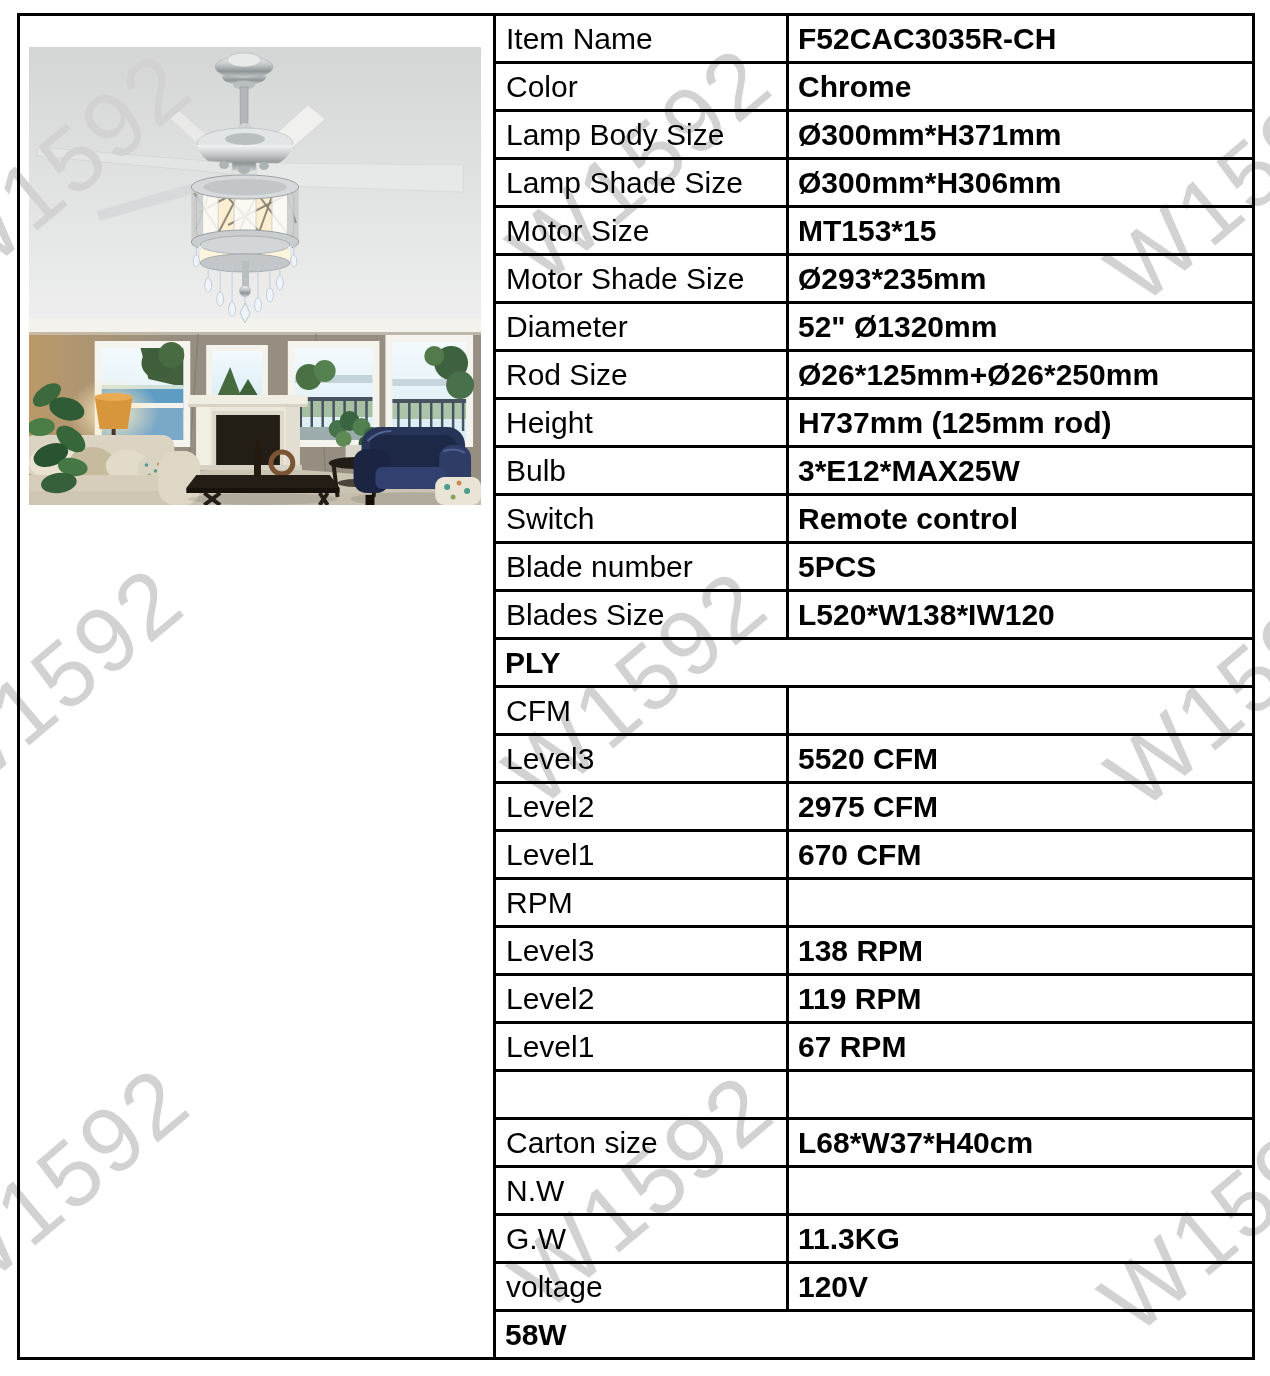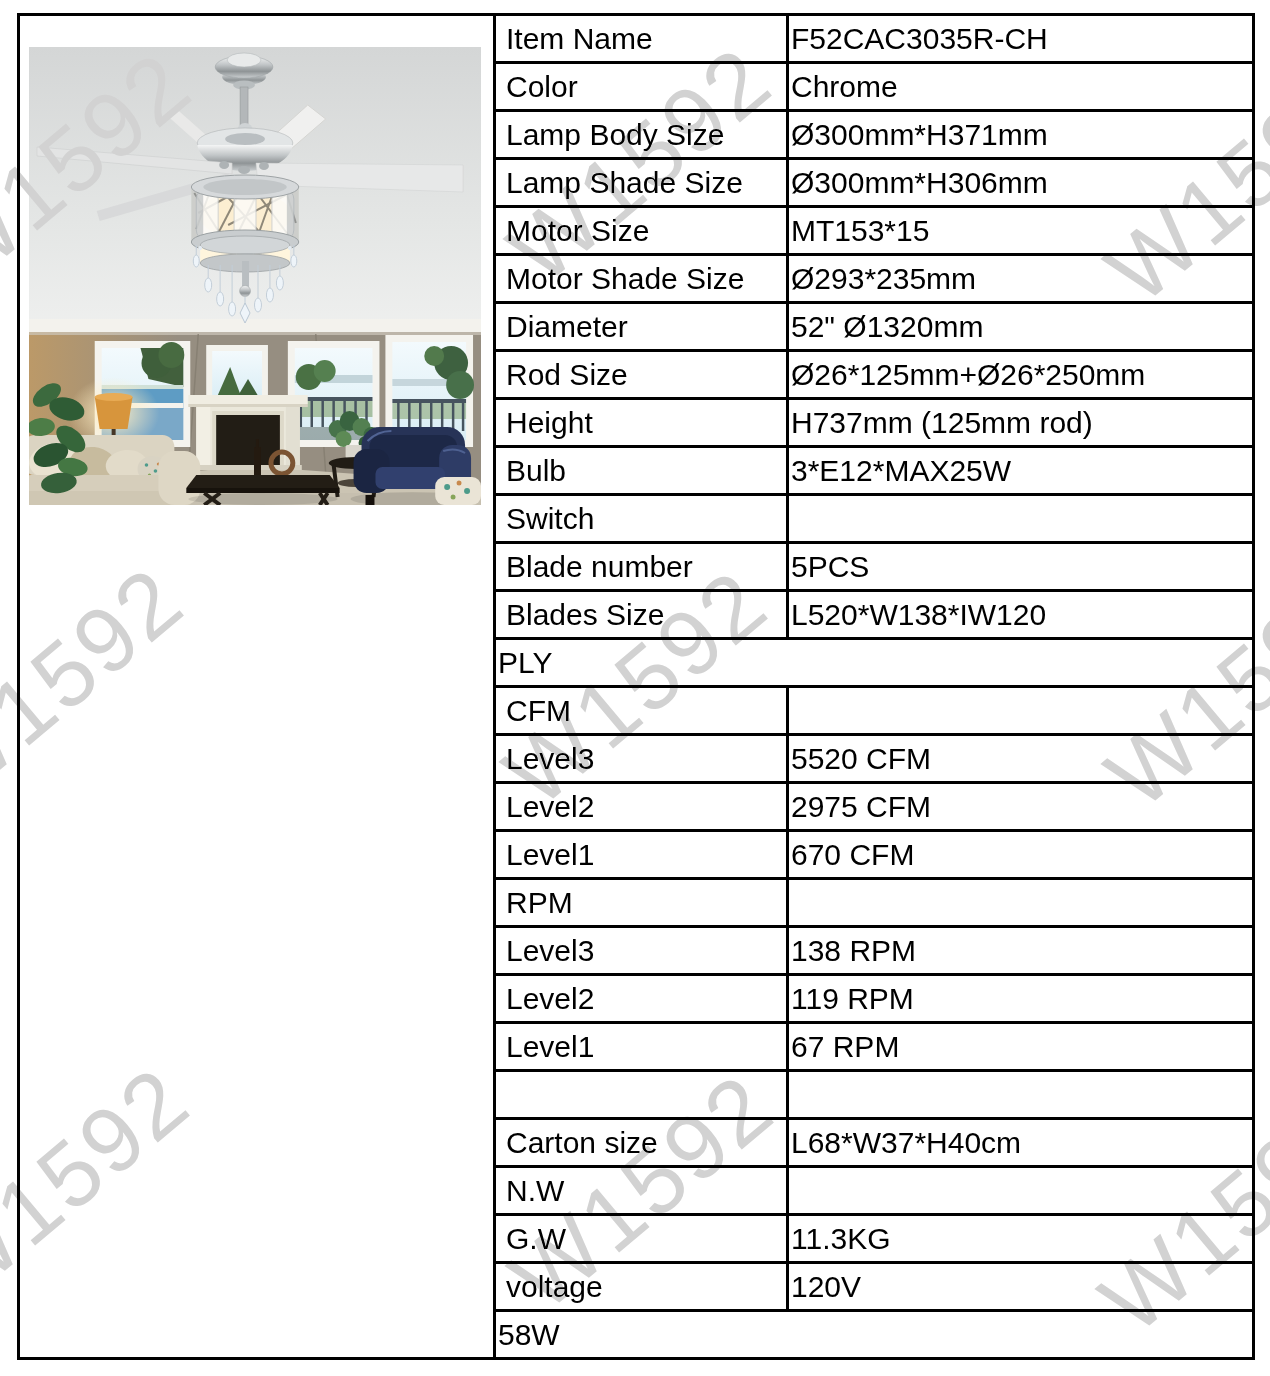--- a/index.html
+++ b/index.html
@@ -18,21 +18,21 @@
   .photo-frame { width:452px; height:458px; }
   .photo-frame svg { display:block; }
   .spec-col { flex:1; display:flex; flex-direction:column; min-width:0; }
   .row { flex:1; display:flex; align-items:stretch; border-top:3px solid #000; min-height:0; }
   .row:first-child { border-top:none; }
   .cell {
     display:flex; align-items:center; font-size:30px; color:#000;
     line-height:1.05; box-sizing:border-box; white-space:nowrap; overflow:hidden;
   }
   .cell.label { width:293px; min-width:293px; border-right:3px solid #000; padding-left:10px; }
-  .cell.value { flex:1; padding-left:2px; }
+  .cell.value { flex:1; padding-left:9px;font-weight:bold; }
   .wm {
     position:absolute; font-size:92px; letter-spacing:3px; color:#d2d2d2;
     transform:translate(-50%,-50%) rotate(-40deg); white-space:nowrap;
     mix-blend-mode:darken; pointer-events:none; z-index:9; font-weight:400;
   }
   .wm.p1 { left:60px;   top:170px; }
   .wm.p2 { left:640px;  top:165px; }
   .wm.p3 { left:1238px; top:185px; }
   .wm.p4 { left:52px;   top:685px; }
   .wm.p5 { left:636px;  top:688px; }
@@ -353,20 +353,21 @@
     <div class="row">
         <div class="cell label">Height</div>
         <div class="cell value">H737mm (125mm rod)</div>
       </div>
     <div class="row">
         <div class="cell label">Bulb</div>
         <div class="cell value">3*E12*MAX25W</div>
       </div>
     <div class="row">
         <div class="cell label">Switch</div>
+        <div class="cell value">Remote control</div>
       </div>
     <div class="row">
         <div class="cell label">Blade number</div>
         <div class="cell value">5PCS</div>
       </div>
     <div class="row">
         <div class="cell label">Blades Size</div>
         <div class="cell value">L520*W138*IW120</div>
       </div>
     <div class="row">

